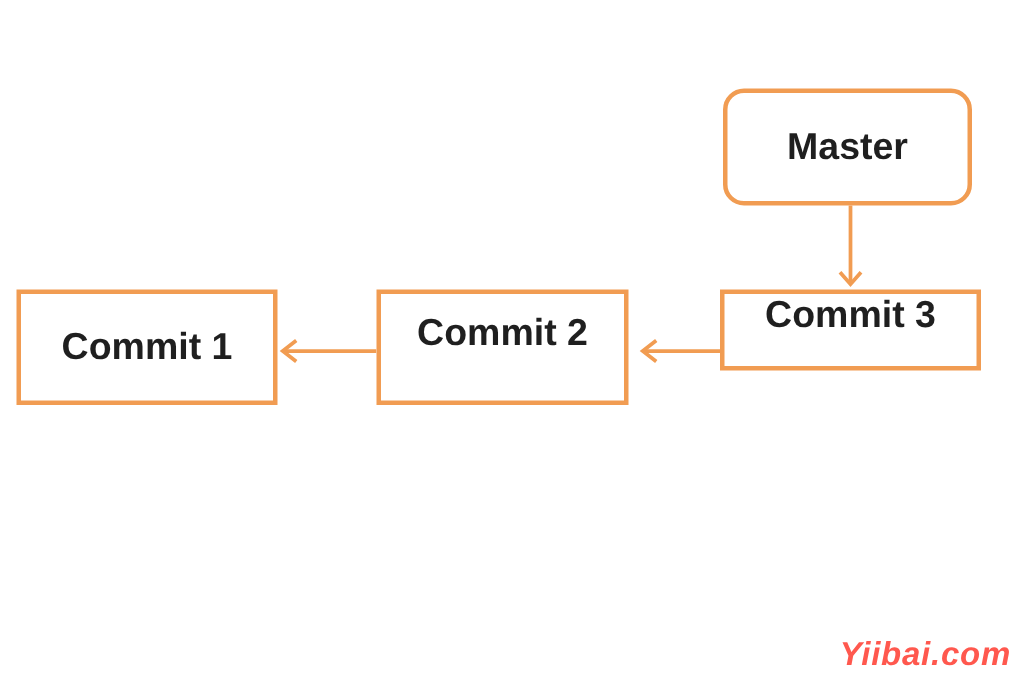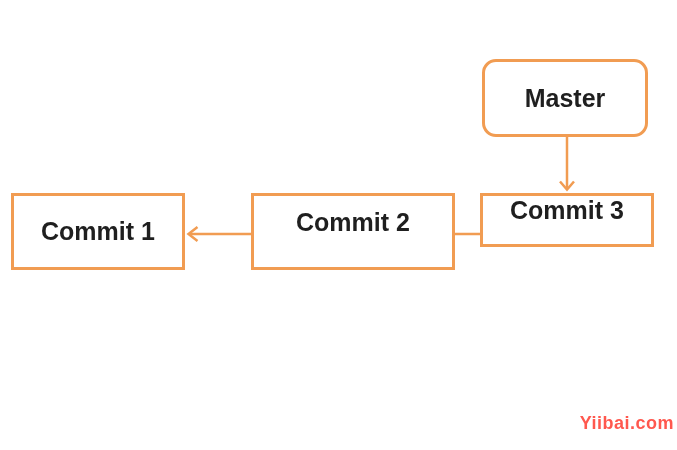--- a/index.html
+++ b/index.html
@@ -40,37 +40,38 @@
   }
   .node-master {
     left: 482px;
     top: 59px;
     width: 166px;
     height: 78px;
     border-radius: 14px;
     padding-bottom: 0;
   }
   .node-commit1 { left: 11px;  top: 193px; width: 174px; height: 77px; padding-bottom: 1px; }
-  .node-commit2 { left: 251px; top: 193px; width: 204px; height: 77px; padding-bottom: 19px; text-align: right; }
+  .node-commit2 { left: 251px; top: 193px; width: 168px; height: 77px; padding-bottom: 19px; text-align: right; }
   .node-commit3 { left: 480px; top: 193px; width: 174px; height: 54px; padding-bottom: 19px; }
   .caption {
     position: absolute;
     left: 151px;
     top: 325px;
     font-size: 23px;
     font-weight: 400;
     color: var(--caption-text, #3f3f3f);
     white-space: nowrap;
   }
   .watermark {
     position: absolute;
     right: 3px;
-    top: 413px;
-    font-size: 18px;
+    top: 423px;
+    font-size: 22px;
     font-weight: 700;
+    font-style: italic;
     letter-spacing: 0.5px;
     color: var(--watermark-text, #ff3b30);
     opacity: 0.85;
     white-space: nowrap;
   }
   .edge-line {
     stroke: var(--accent, #F19C52);
     stroke-width: 2.5;
     fill: none;
   }

